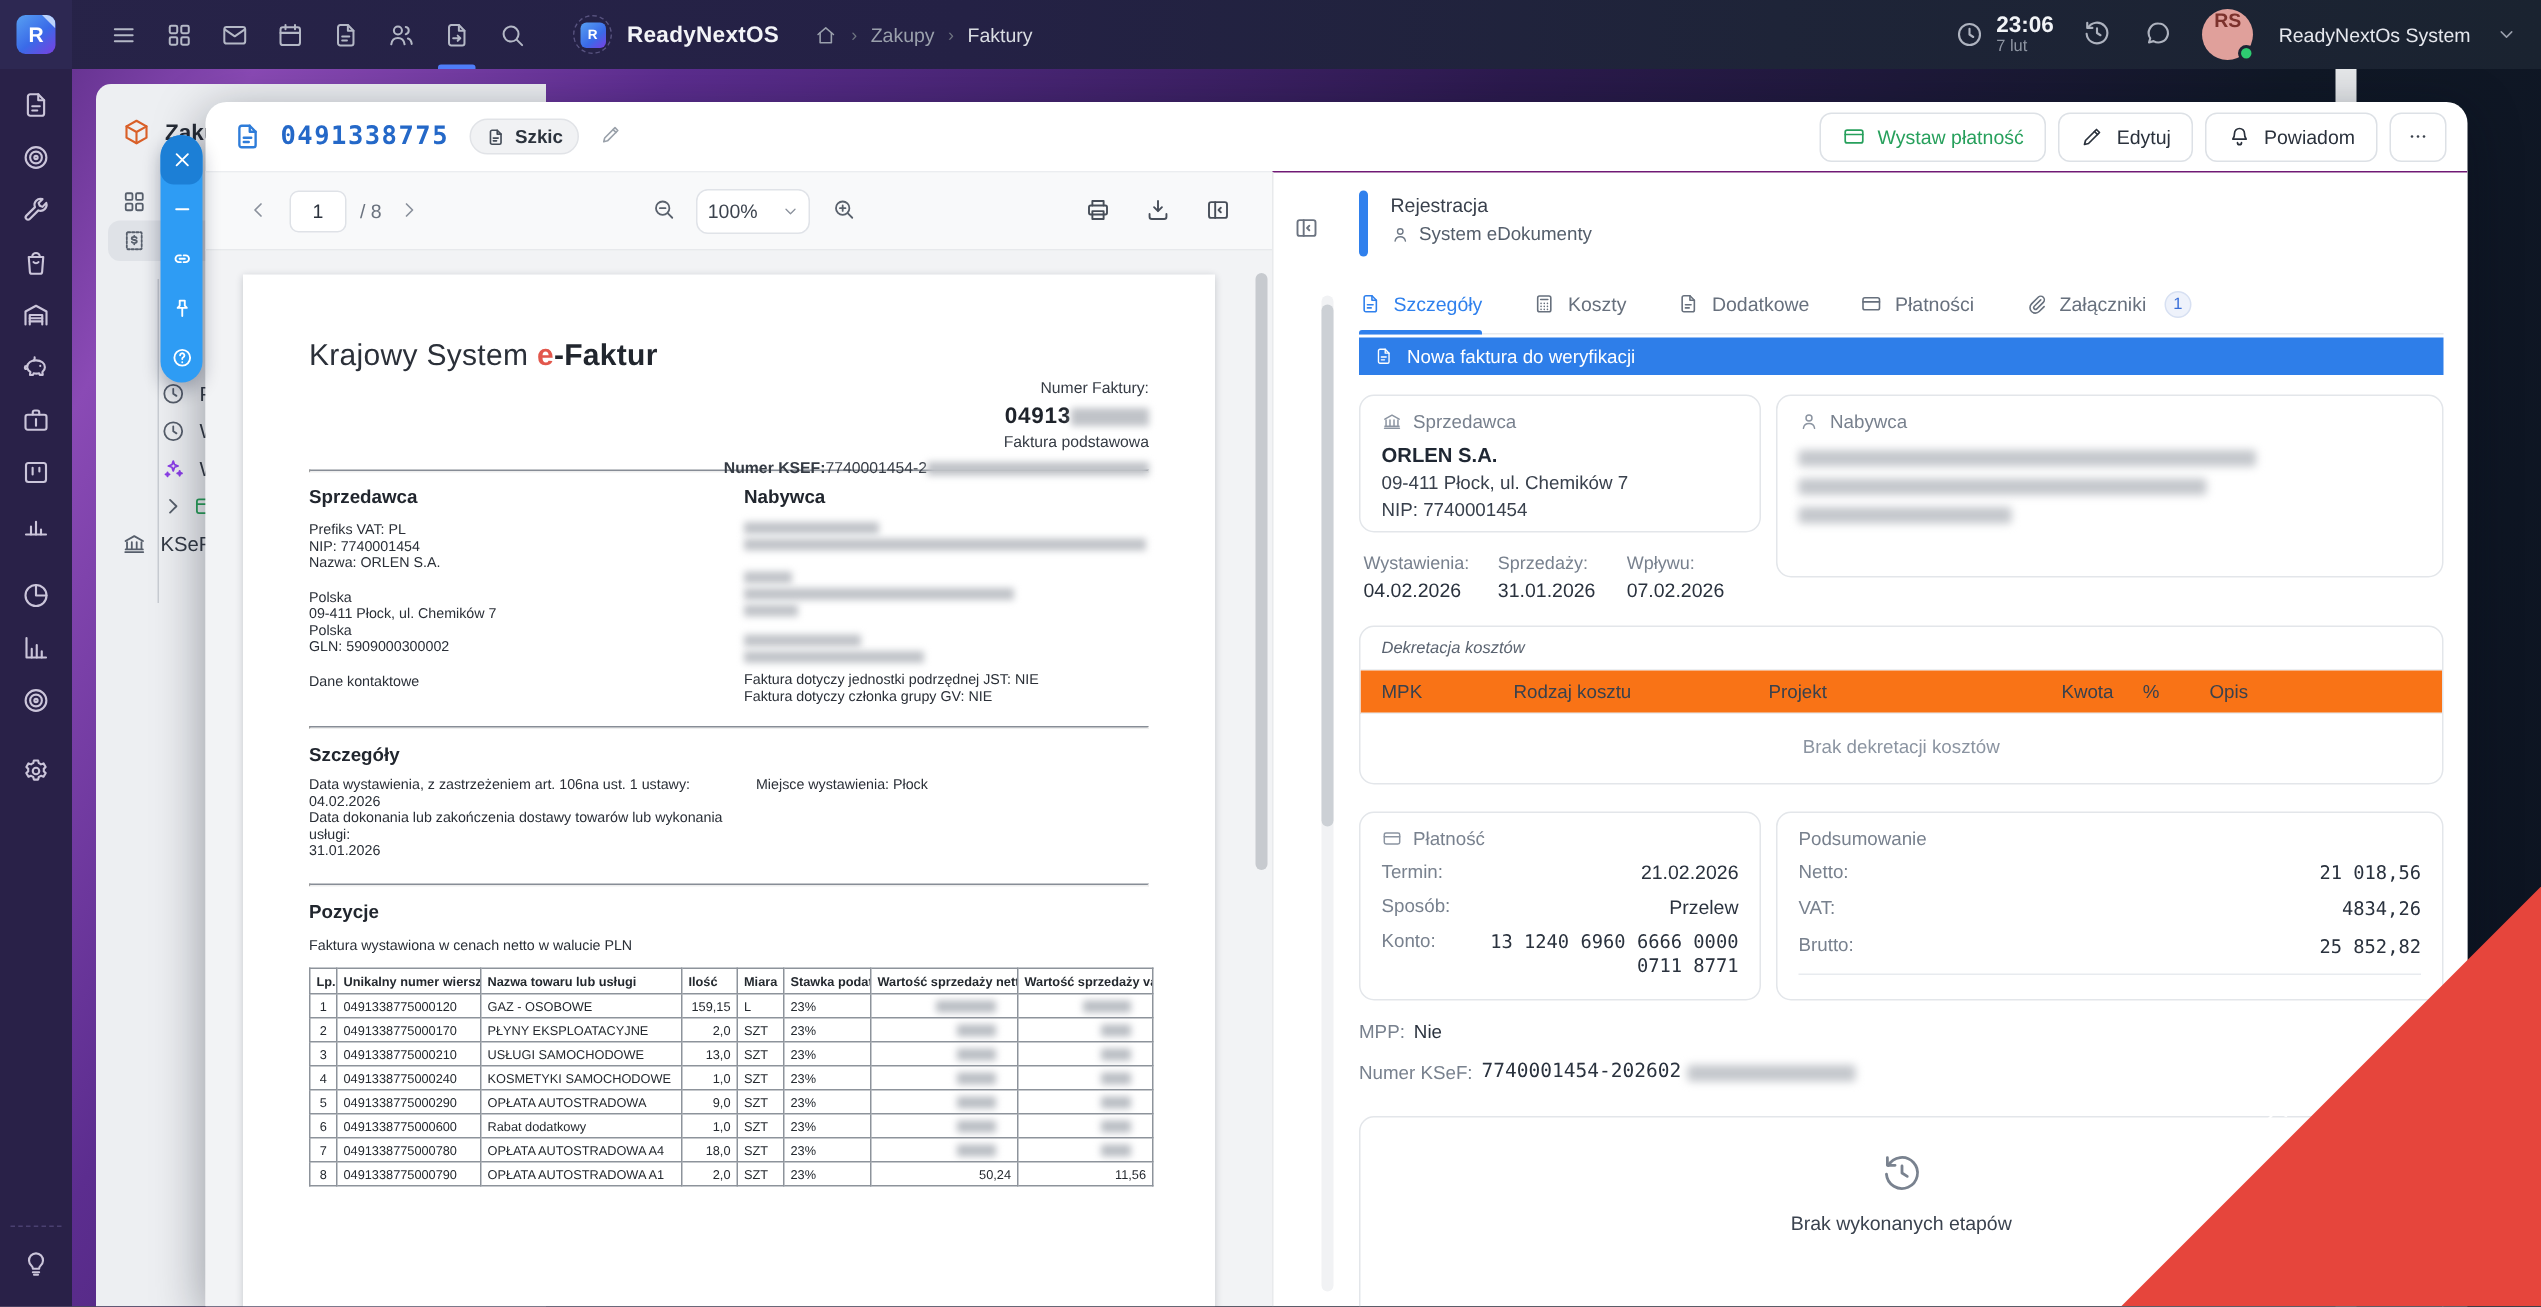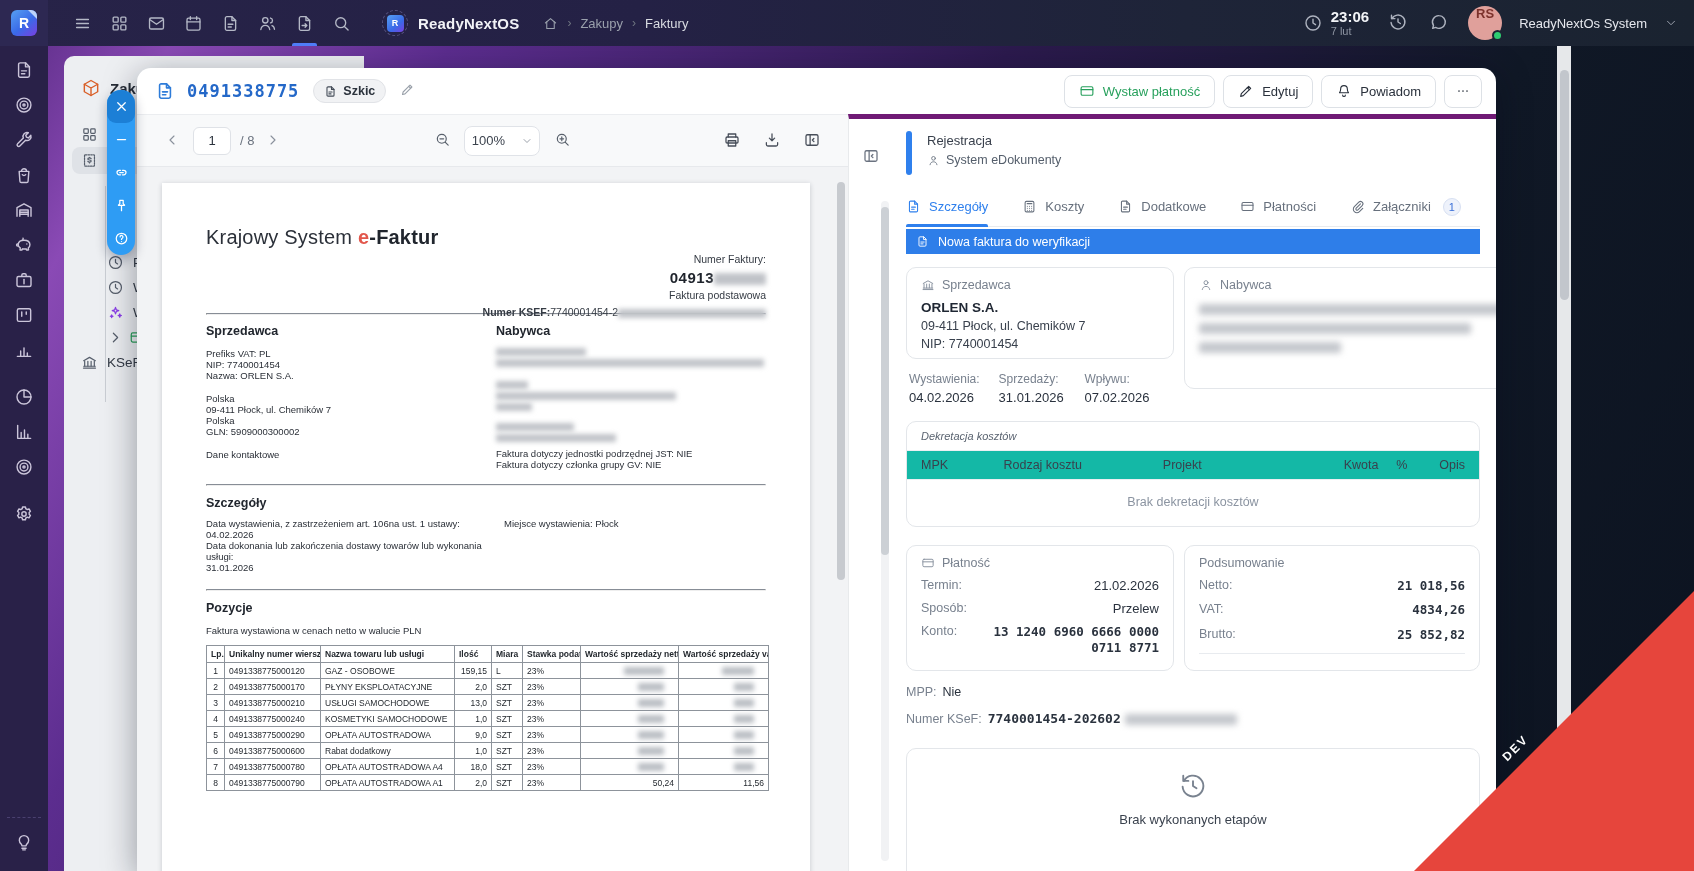--- a/index.html
+++ b/index.html
@@ -82,21 +82,21 @@
 
   
   .ftb { position:absolute; left:107px; top:90px; width:28px; z-index:26; border-radius:14px;
     background:#2e9cf4; box-shadow:0 5px 12px rgba(10,20,50,.3); display:flex; flex-direction:column; align-items:center; }
   .ftb-btn { width:28px; height:33px; display:flex; align-items:center; justify-content:center;
     background:none; border:none; color:#fff; cursor:pointer; }
   .ftb-btn .ic { width:15px; height:15px; } .ftb-btn .ic svg { stroke-width:2; }
   .ftb-btn.primary { background:#1c7fd6; border-radius:14px 14px 9px 9px; }
 
   
-  .modal { position:absolute; left:137px; top:68px; width:1359px; bottom:0; background:#fff; z-index:10;
+  .modal { position:absolute; left:137px; top:68px; width:1508px; bottom:0; background:#fff; z-index:10;
     border-radius:14px 14px 0 0; box-shadow:0 8px 34px rgba(8,12,28,.4); overflow:hidden; }
   .m-head { height:46px; display:flex; align-items:center; padding:0 14px 0 18px; }
   .m-doc-ic { width:20px; height:20px; color:#2e7cd9; } .m-doc-ic svg { stroke-width:1.9; }
   .m-number { margin-left:12px; font-family:"DejaVu Sans Mono", monospace; font-weight:bold;
     font-size:17px; color:#2468c8; letter-spacing:1px; }
   .m-badge { margin-left:14px; height:24px; display:flex; align-items:center; gap:6px; padding:0 10px;
     background:#f1f2f4; border:1px solid #e1e3e7; border-radius:12px; }
   .m-badge .ic { width:13px; height:13px; color:#434b57; } .m-badge .ic svg { stroke-width:2; }
   .m-badge-label { font-size:12.5px; font-weight:bold; color:#2c333d; }
   .m-pencil { margin-left:12px; background:none; border:none; color:#9aa1aa; width:18px; height:18px; cursor:pointer; }
@@ -153,21 +153,21 @@
   table.pos th, table.pos td { border:1px solid #8d939b; font-size:8.5px; color:#24292f;
     padding:2.5px 4px; overflow:hidden; white-space:nowrap; }
   table.pos th { font-weight:bold; text-align:left; height:17px; }
   td.c, th.c { text-align:center; } td.r, th.r { text-align:right; }
   .cell-blur { display:inline-block; height:8px; background:#b9bdc3; filter:blur(2.5px);
     border-radius:1px; vertical-align:middle; margin-right:10px; }
   .pv-sb { position:absolute; right:3px; top:14px; width:8px; height:398px; background:#c7cacf; border-radius:4px; }
 
   
   .dpane { position:absolute; left:711px; right:0; top:46px; bottom:0; background:#fff;
-    border-left:1px solid #e8eaec; border-top:5px solid #701a75; }
+    border-left:1px solid #e8eaec; border-top:1px solid #701a75; }
   .dp-collapse { position:absolute; left:12px; top:28px; width:20px; height:20px; background:none;
     border:none; color:#6b7380; cursor:pointer; }
   .dp-collapse .ic { width:18px; height:18px; }
   .dp-sb { position:absolute; left:32px; top:82px; bottom:10px; width:8px; background:#f1f2f4; border-radius:4px; }
   .dp-sb-thumb { position:absolute; left:0; top:6px; width:8px; height:348px; background:#ccd0d5; border-radius:4px; }
   .dp-content { position:absolute; left:57px; right:16px; top:0; bottom:0; }
 
   .dp-head { display:flex; padding-top:12px; }
   .dp-head-bar { width:6px; height:44px; border-radius:3px; background:#2f80ed; }
   .dp-head-txt { margin-left:15px; padding-top:2px; }
@@ -202,32 +202,32 @@
   .seller-line { font-size:12.5px; color:#39414d; margin-top:4px; }
   .blur-l { background:#c4c7cc; border-radius:2px; filter:blur(3px); }
 
   .dates-row { display:flex; margin-top:13px; padding-left:3px; }
   .date-item { width:97px; } .date-item.w2 { width:93px; }
   .date-label { font-size:12px; color:#78818e; }
   .date-val { font-size:13px; color:#2a323e; margin-top:4px; }
 
   .dekret { margin-top:16px; border:1px solid #e3e6ea; border-radius:10px; overflow:hidden; }
   .dekret-title { font-size:11px; color:#5a6370; padding:8px 14px; border-bottom:1px solid #eceff2;font-style:italic; }
-  .dekret-head { display:flex; padding:7px 14px; border-bottom:1px solid #eceff2; background:#14b8a6;justify-content:center; }
+  .dekret-head { display:flex; padding:7px 14px; border-bottom:1px solid #eceff2; background:#f97316;justify-content:center; }
   .dk-col { font-size:12.5px; color:#39414d; }
   .dk-0 { width:88px; } .dk-1 { width:170px; } .dk-2 { width:150px; }
   .dk-3 { width:80px; text-align:right; } .dk-4 { width:50px; text-align:center; } .dk-5 { flex:1; padding-left:14px; }
   .dekret-empty { text-align:center; font-size:12.5px; color:#8b94a1; padding:15px 0 17px; }
 
   .card-pay { height:126px; }
   .card-sum { flex:1; height:126px; }
   .kv-row { display:flex; justify-content:space-between; margin-top:8px; align-items:flex-start; }
   .kv-label { font-size:12.5px; color:#78818e; }
   .kv-val { font-size:13px; color:#2a323e; text-align:right; }
-  .mono { font-family:"DejaVu Sans Mono", monospace; font-size:12.5px; line-height:1.3;font-weight:bold; }
+  .mono { font-family:"DejaVu Sans Mono", monospace; font-size:12.5px; line-height:1.3; }
   .sum-divider { border-top:1px solid #e8ebef; margin-top:10px; }
   .due-row { display:flex; justify-content:space-between; align-items:baseline; margin-top:9px; }
   .due-label { font-size:13px; color:#39414d; }
   .due-val { font-size:18px; font-weight:bold; color:#2f80ed; }
   .due-cur { font-size:11px; color:#2f80ed; margin-left:6px; font-weight:normal; }
 
   .inline-kv { margin-top:14px; font-size:12.5px; display:flex; align-items:center; }
   .inline-kv .k { color:#78818e; margin-right:6px; }
   .inline-kv .v { color:#2a323e; }
   .stages { margin-top:20px; border:1px solid #e3e6ea; border-radius:10px; height:400px;

